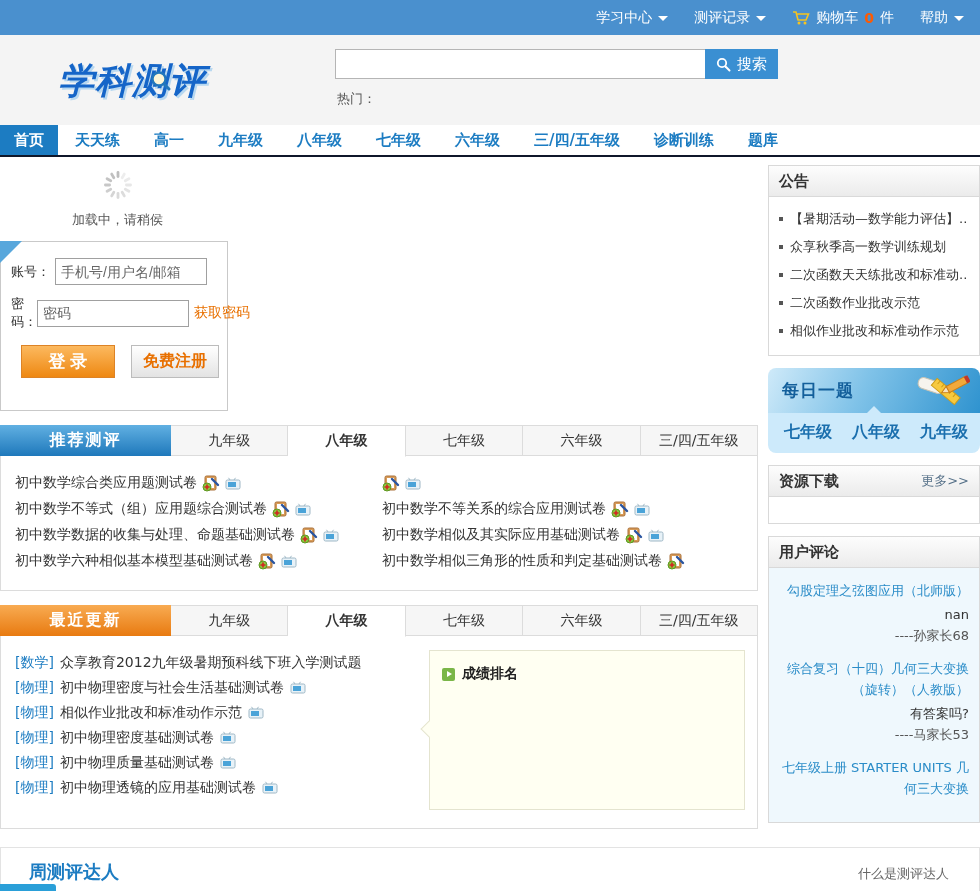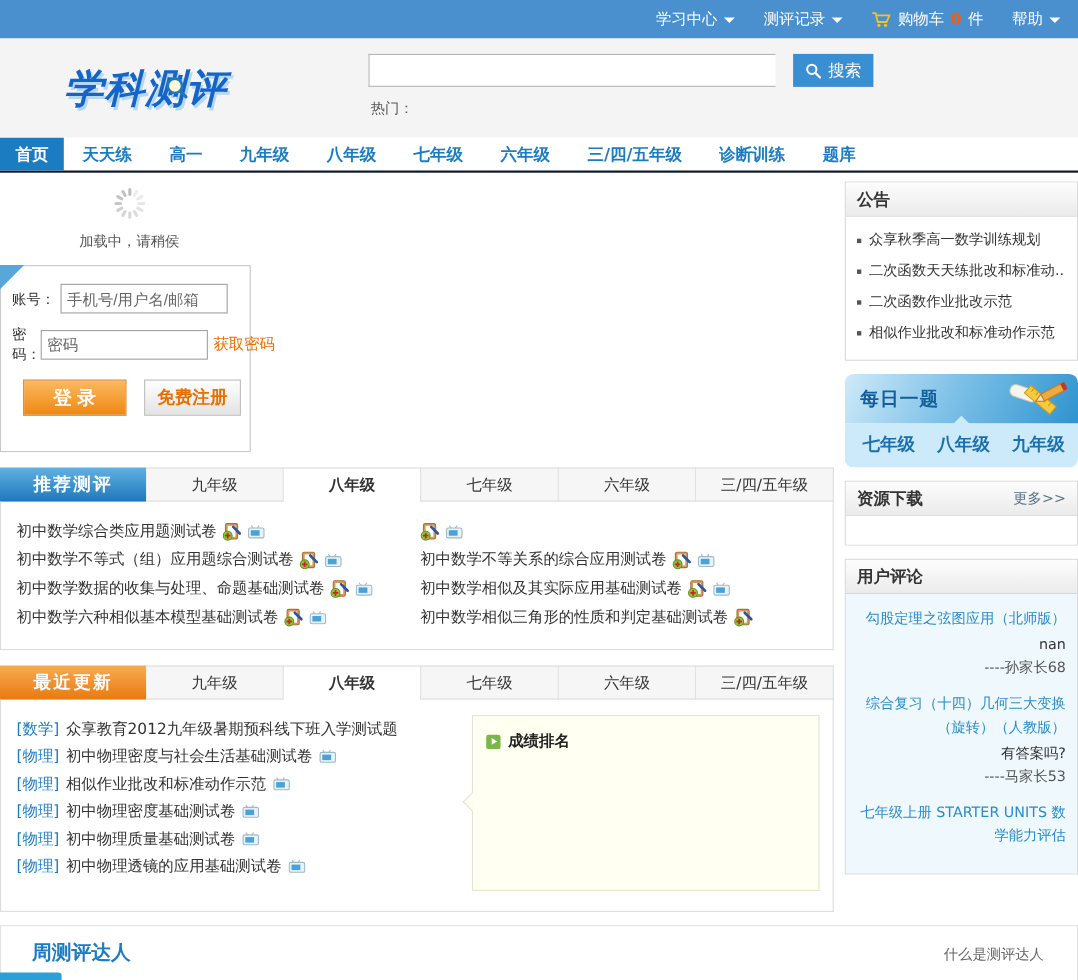--- a/index.html
+++ b/index.html
@@ -15,21 +15,21 @@
   .caret-down { width: 0; height: 0; border-left: 5px solid transparent; border-right: 5px solid transparent; border-top: 5px solid #fff; margin-top: 2px; }
   .cart-count { color: #ff5a00; font-weight: bold; }
   
   .header { height: 90px; background: #f4f4f4; position: relative; }
   .logo { position: absolute; left: 58px; top: 22px; font-size: 36px; font-weight: bold;
     font-style: italic; color: #1565c8; letter-spacing: 1px; text-shadow: 2px 2px 0 #b8d8f0; cursor: pointer; }
   .logo-mag { position: absolute; right: 34px; top: 2px; }
   .search-row { position: absolute; left: 335px; top: 14px; display: flex; }
   .search-input { width: 370px; height: 30px; border: 1px solid #b5b5b5; border-right: none; padding: 0 8px; font-size: 14px; outline: none; background: #fff; }
   .search-btn { width: 73px; height: 30px; background: #3a8fd2; color: #fff; font-size: 15px;
-    border: none; display: flex; align-items: center; justify-content: center; gap: 6px; cursor: pointer; margin-left: 16px; }
+    border: none; display: flex; align-items: center; justify-content: center; gap: 6px; cursor: pointer; }
   .hot-row { position: absolute; left: 337px; top: 55px; font-size: 13px; color: #555; }
   
   .nav { height: 32px; background: #fff; border-bottom: 2px solid #0f172a; display: flex; font-size: 15px; font-weight: bold; }
   .nav-item { color: #1c7cc2; display: flex; align-items: center; padding: 0 17px; cursor: pointer; }
   .nav-item.active { background: #1c7cc2; color: #fff; padding: 0 14px; }
   
   .content-row { display: flex; gap: 10px; padding-top: 8px; }
   .main-col { width: 758px; }
   .side-col { width: 212px; text-align: right; }
   
@@ -46,21 +46,21 @@
   .login-input::placeholder { color: #666; opacity: 1; }
   .get-pass { color: #e87000; font-size: 14px; margin-left: 5px; white-space: nowrap; cursor: pointer; }
   .login-buttons { display: flex; gap: 16px; margin: 14px 0 16px 12px; }
   .btn-login { width: 102px; height: 33px; background: linear-gradient(#fcb95f, #ee8812);
     border: 1px solid #dd8326; color: #fff; font-size: 17px; font-weight: bold; cursor: pointer; }
   .btn-register { width: 96px; height: 33px; background: linear-gradient(#ffffff, #e3e3e3);
     border: 1px solid #bcbcbc; color: #e87000; font-size: 16px; font-weight: bold; cursor: pointer; }
   
   .section { margin-top: 14px; width: 758px; }
   .section-header { display: flex; height: 31px; }
-  .section-title { width: 133px; color: #fff; font-size: 16px; font-weight: bold;
+  .section-title { width: 171px; color: #fff; font-size: 16px; font-weight: bold;
     display: flex; align-items: center; justify-content: center; letter-spacing: 2px; }
   .title-blue { background: linear-gradient(180deg, #61b0e2, #1e78bb); }
   .title-orange { background: linear-gradient(180deg, #f8ab52, #e87a10); }
   .tab { flex: 1; background: #f6f6f6; border: 1px solid #dcdcdc; border-left: none;
     display: flex; align-items: center; justify-content: center; font-size: 14px; color: #333; cursor: pointer; }
   .tab.active { background: #fff; font-weight: bold; border-bottom-color: #fff; position: relative; z-index: 2; margin-bottom: -1px; height: 32px; }
   .section-body { border: 1px solid #dcdcdc; border-top: none; position: relative; z-index: 1; }
   .rec-body { display: flex; padding: 14px 8px 16px 14px; }
   .rec-col { width: 50%; }
   .rec-item { font-size: 14px; color: #333; height: 26px; display: flex; align-items: center; gap: 5px; }
@@ -477,20 +477,24 @@
   </div>
 
   <div class="side-col">
     <div class="side-box">
       <div class="side-header">
           <span class="h">公告</span>
         </div>
       <div class="announce-list">
         <div class="announce-item">
             <span class="sq-bullet"></span>
+            <span>【暑期活动—数学能力评估】..</span>
+          </div>
+        <div class="announce-item">
+            <span class="sq-bullet"></span>
             <span>众享秋季高一数学训练规划</span>
           </div>
         <div class="announce-item">
             <span class="sq-bullet"></span>
             <span>二次函数天天练批改和标准动..</span>
           </div>
         <div class="announce-item">
             <span class="sq-bullet"></span>
             <span>二次函数作业批改示范</span>
           </div>
@@ -543,21 +547,21 @@
           <div class="comment-link">勾股定理之弦图应用（北师版）</div>
           <div class="comment-text">nan</div>
           <div class="comment-author">----孙家长68</div>
         </div>
         <div>
           <div class="comment-link">综合复习（十四）几何三大变换（旋转）（人教版）</div>
           <div class="comment-text">有答案吗?</div>
           <div class="comment-author">----马家长53</div>
         </div>
         <div>
-          <div class="comment-link">七年级上册 STARTER UNITS 数学能力评估</div>
+          <div class="comment-link">七年级上册 STARTER UNITS 几何三大变换</div>
         </div>
       </div>
     </div>
   </div>
 </div>
 
 <div class="masters">
   <div class="masters-header">
     <span class="masters-title">周测评达人</span>
     <span class="masters-link">什么是测评达人</span>

